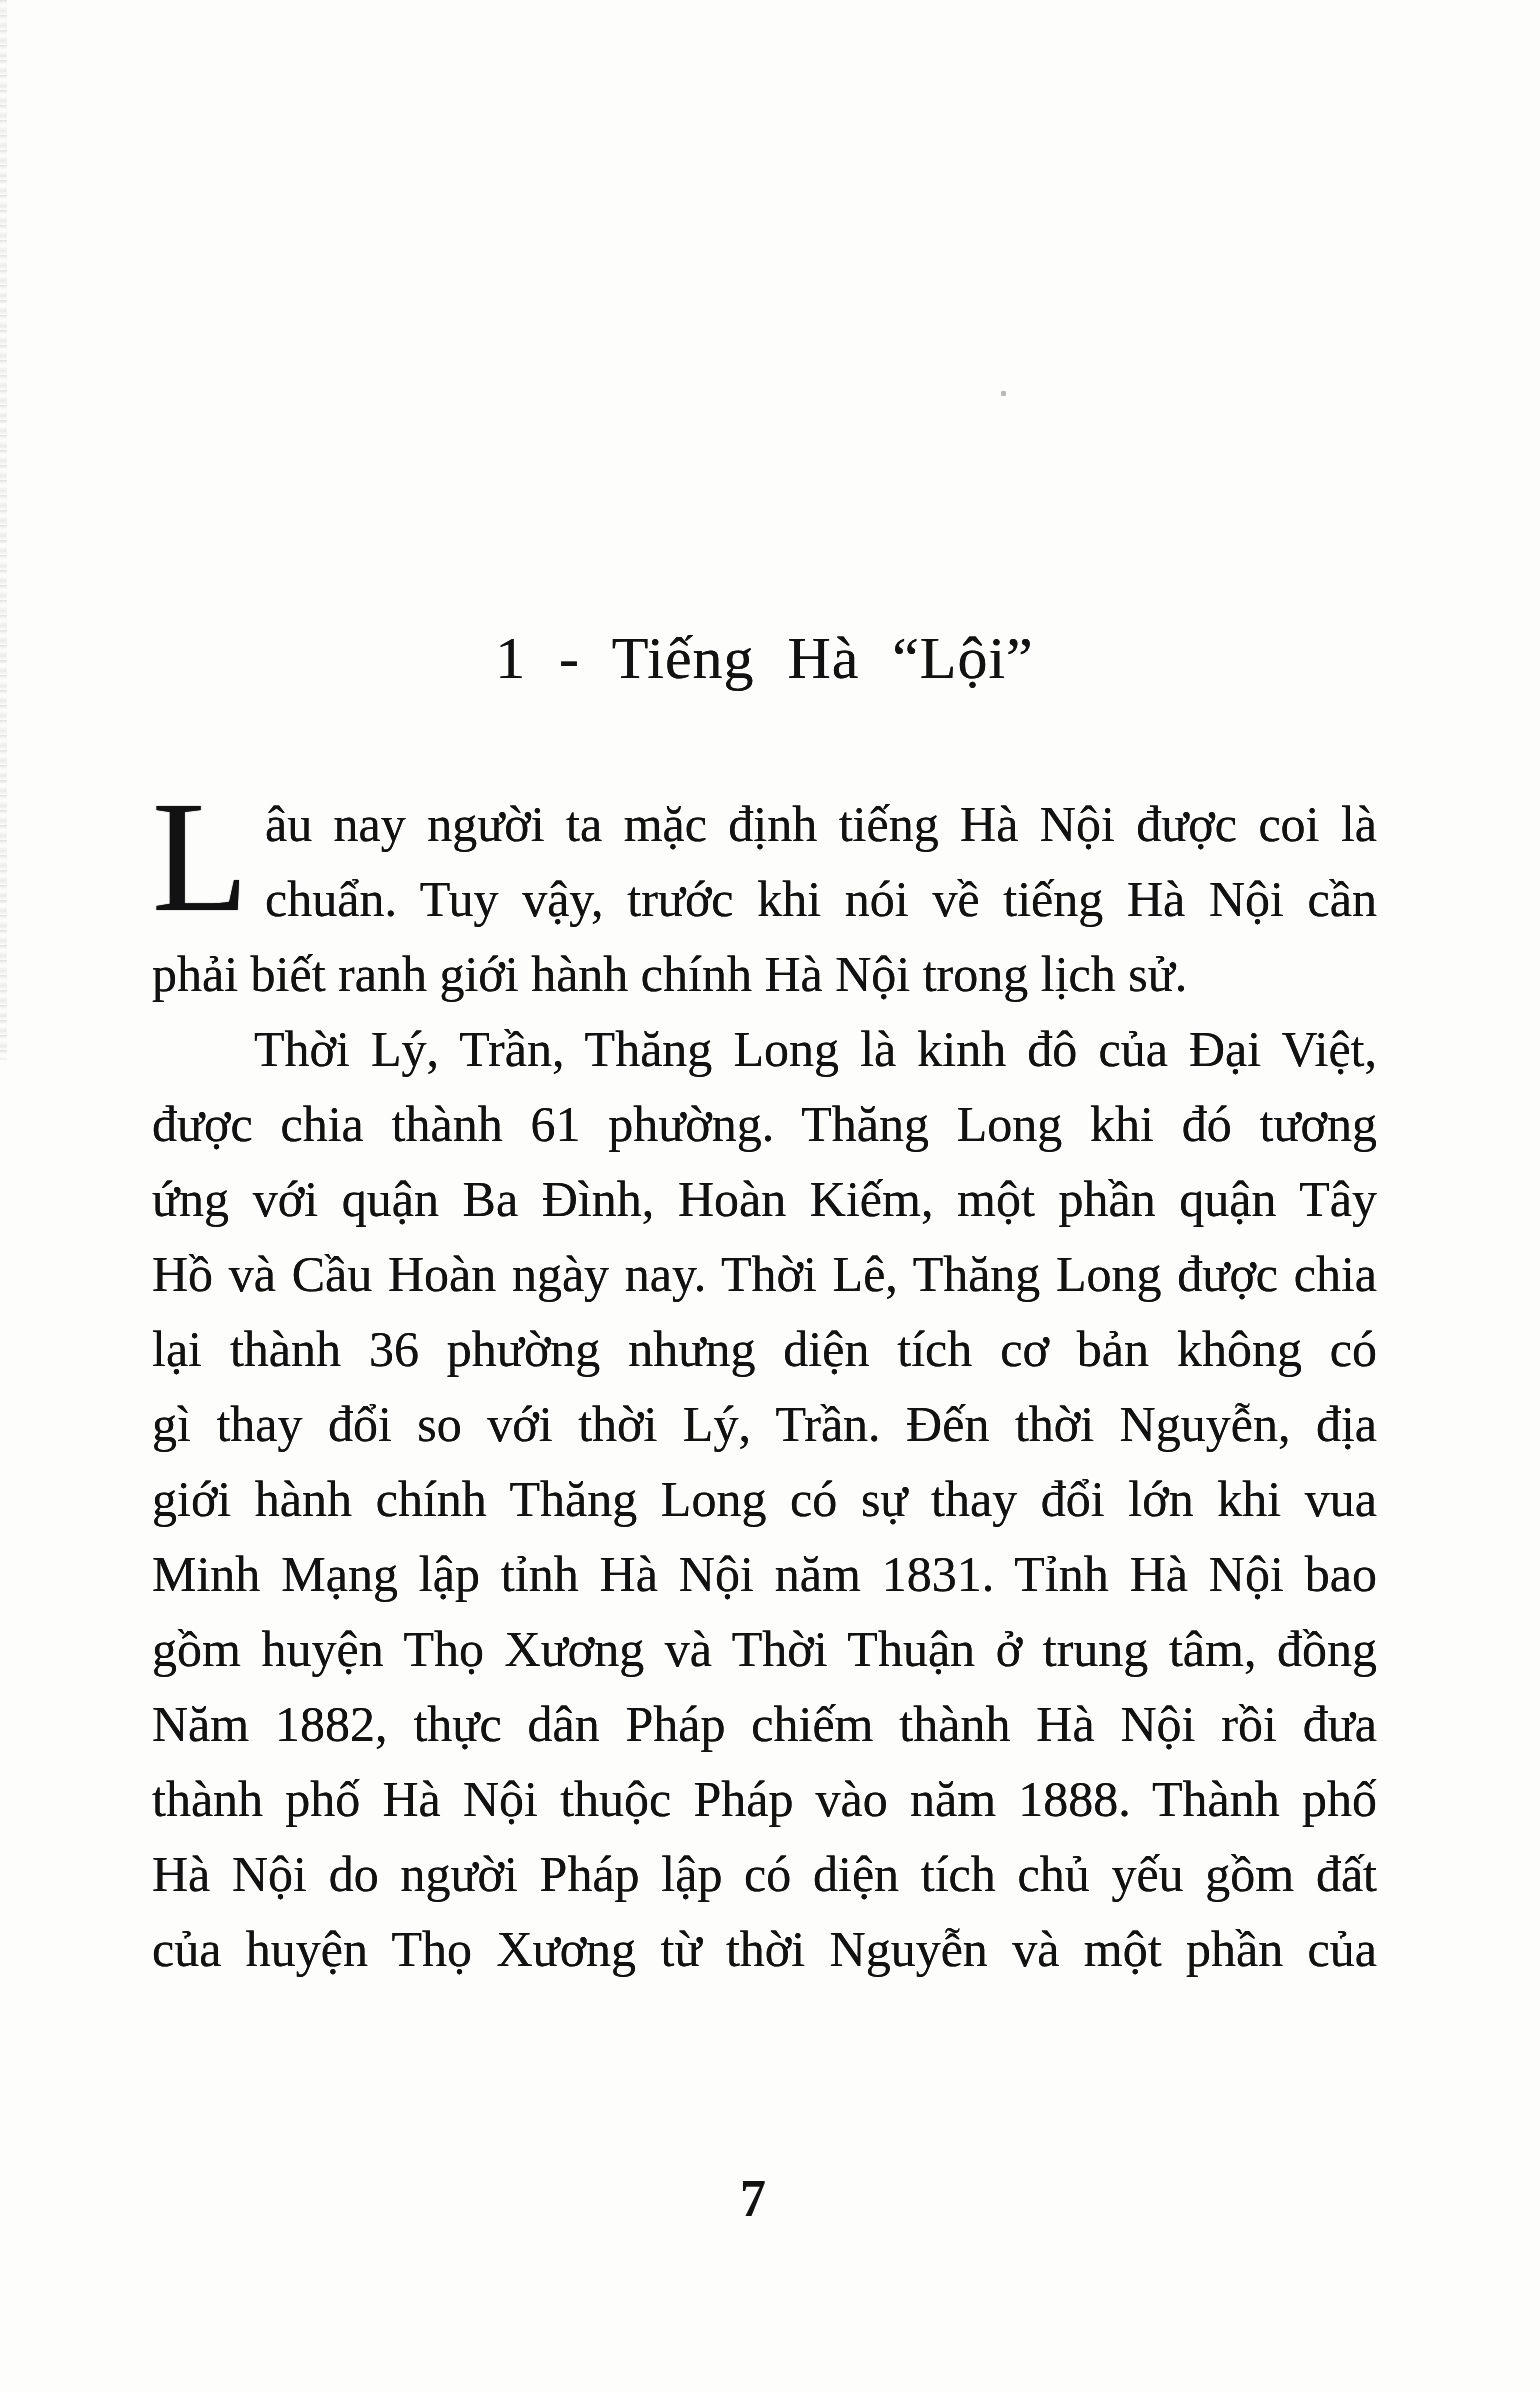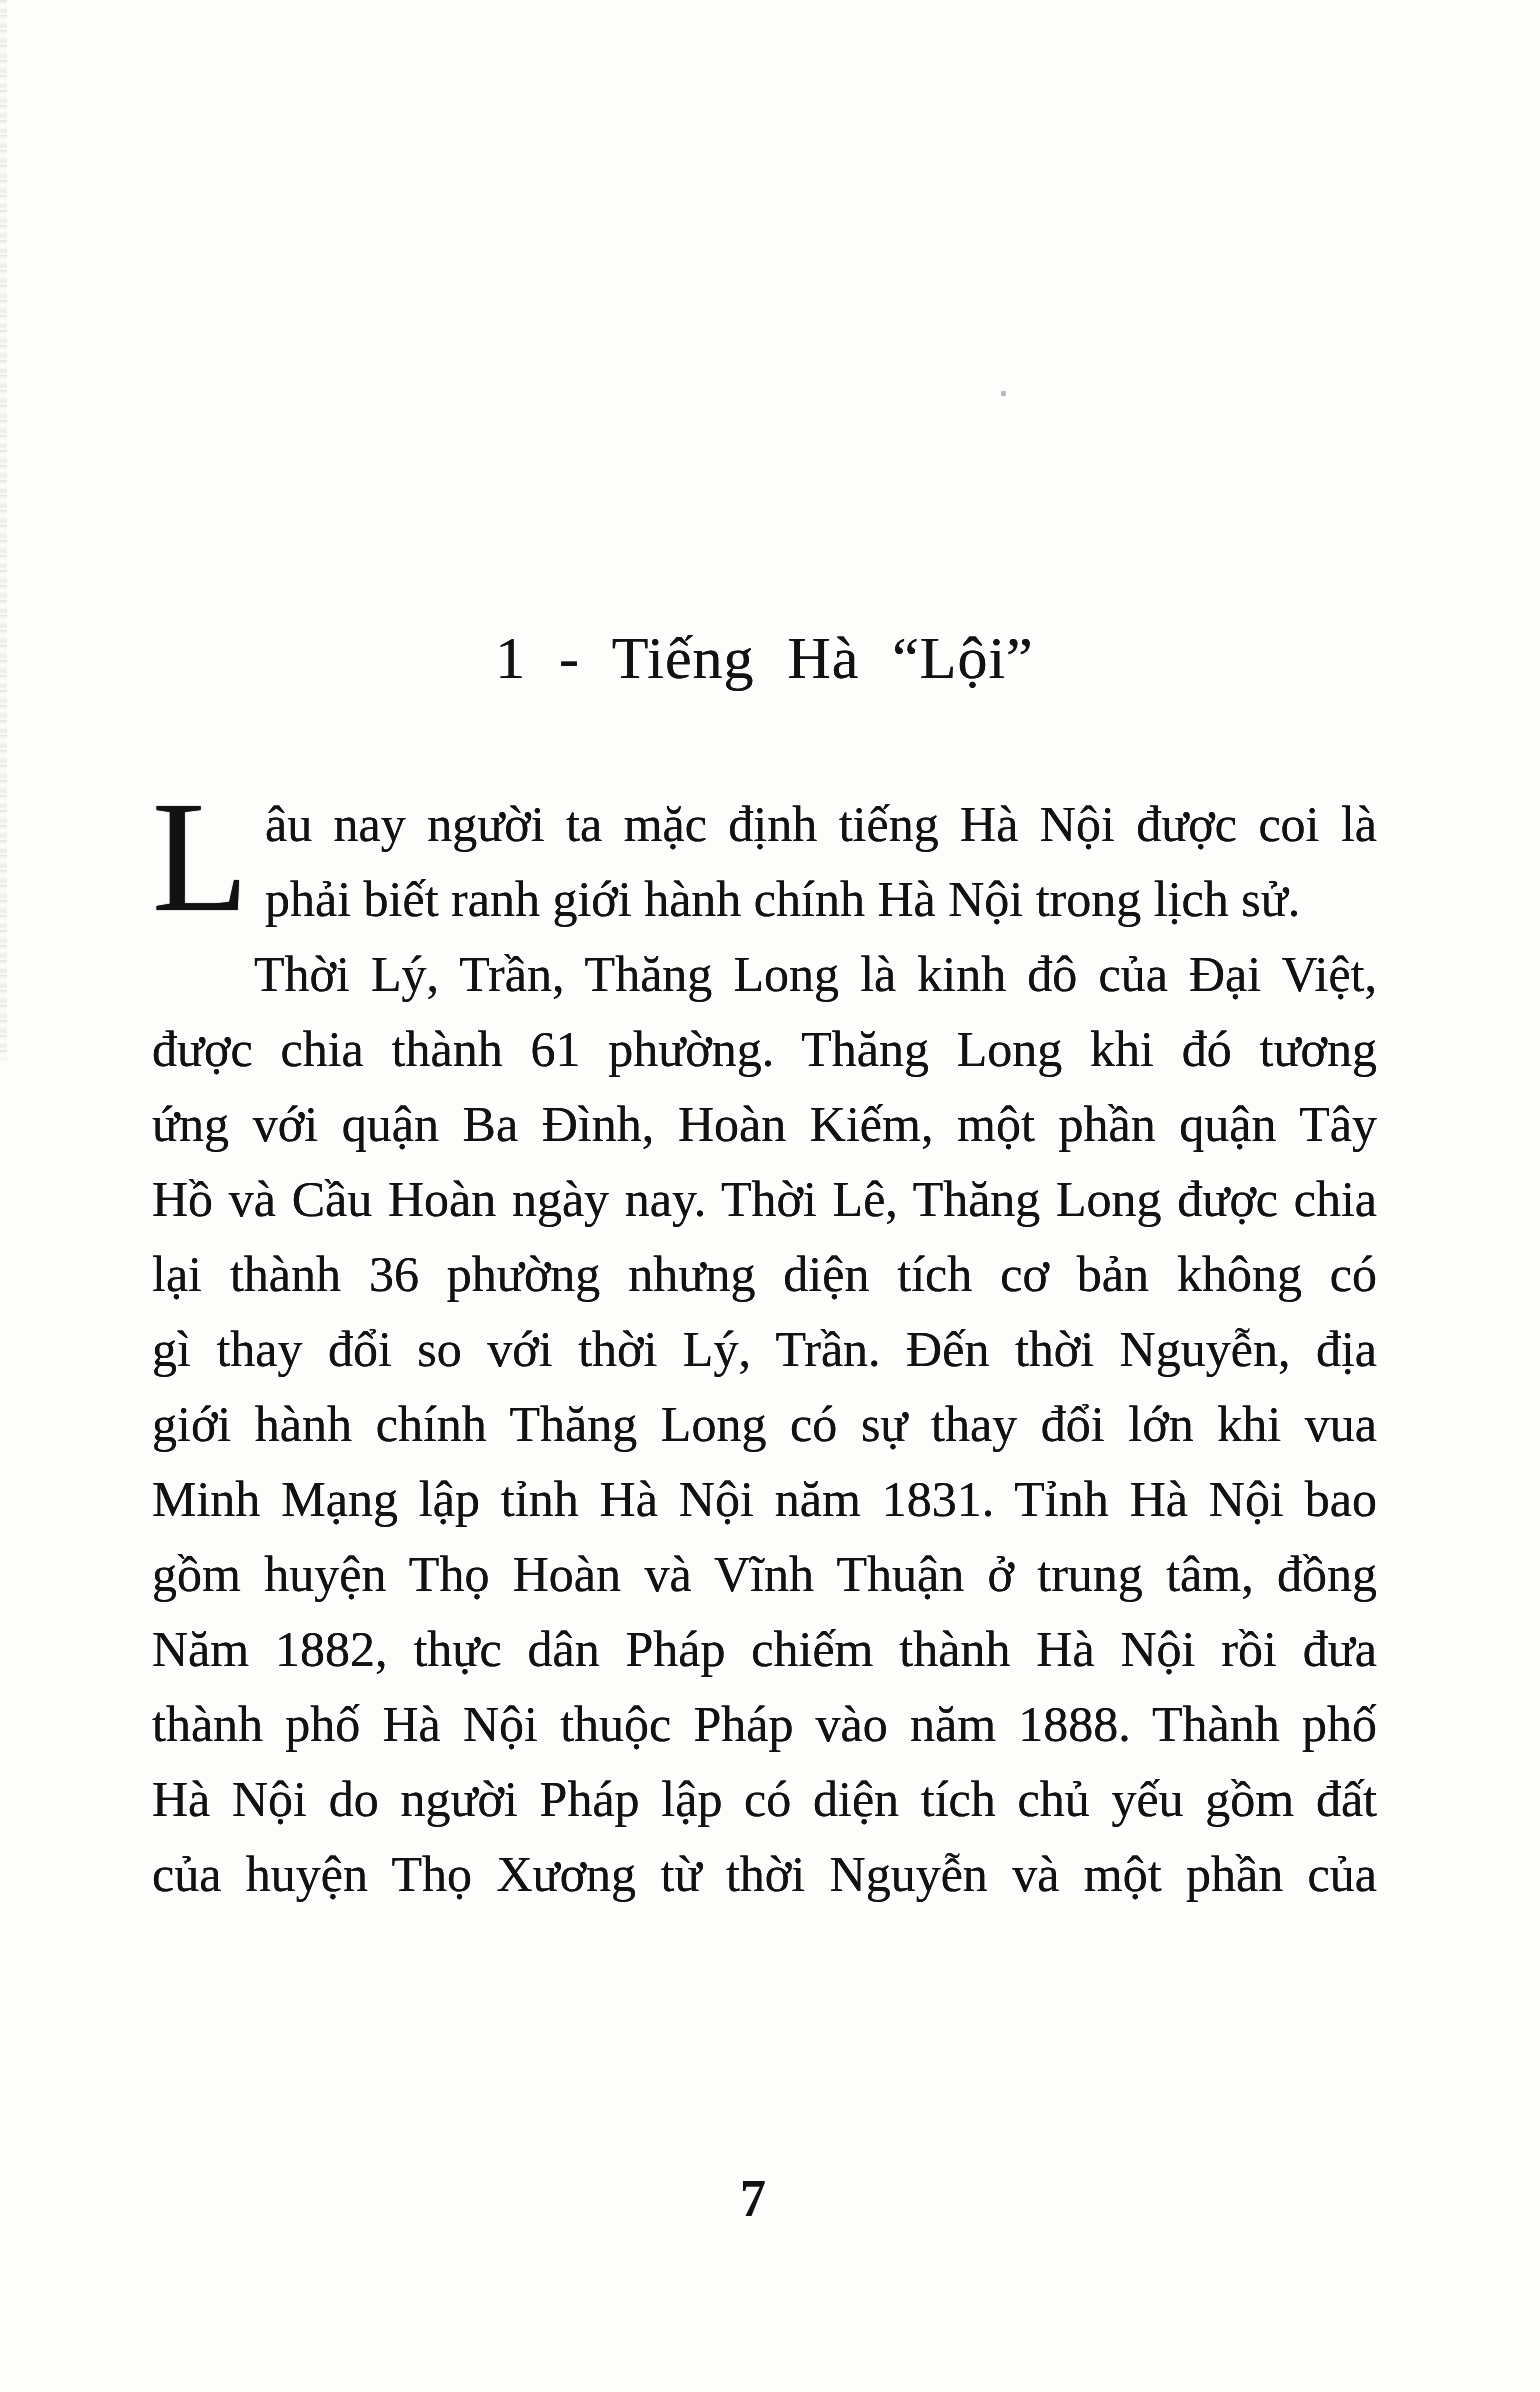--- a/index.html
+++ b/index.html
@@ -105,30 +105,31 @@
 
   <div class="scan-noise"></div>
   <div class="speck"></div>
 
   <div class="chapter-title">1 - Tiếng Hà “Lội”</div>
 
   <div class="body-block">
     <span class="dropcap">L</span>
 
     <div class="line jl">âu nay người ta mặc định tiếng Hà Nội được coi là</div>
+    <div class="line jl">chuẩn. Tuy vậy, trước khi nói về tiếng Hà Nội cần</div>
     <div class="line">phải biết ranh giới hành chính Hà Nội trong lịch sử.</div>
     <div class="line jl indent">Thời Lý, Trần, Thăng Long là kinh đô của Đại Việt,</div>
     <div class="line jl">được chia thành 61 phường. Thăng Long khi đó tương</div>
     <div class="line jl">ứng với quận Ba Đình, Hoàn Kiếm, một phần quận Tây</div>
     <div class="line jl">Hồ và Cầu Hoàn ngày nay. Thời Lê, Thăng Long được chia</div>
     <div class="line jl">lại thành 36 phường nhưng diện tích cơ bản không có</div>
     <div class="line jl">gì thay đổi so với thời Lý, Trần. Đến thời Nguyễn, địa</div>
     <div class="line jl">giới hành chính Thăng Long có sự thay đổi lớn khi vua</div>
     <div class="line jl">Minh Mạng lập tỉnh Hà Nội năm 1831. Tỉnh Hà Nội bao</div>
-    <div class="line jl">gồm huyện Thọ Hoàn và Vĩnh Thuận ở trung tâm, đồng</div>
+    <div class="line jl">gồm huyện Thọ Xương và Thời Thuận ở trung tâm, đồng</div>
     <div class="line jl">Năm 1882, thực dân Pháp chiếm thành Hà Nội rồi đưa</div>
     <div class="line jl">thành phố Hà Nội thuộc Pháp vào năm 1888. Thành phố</div>
     <div class="line jl">Hà Nội do người Pháp lập có diện tích chủ yếu gồm đất</div>
     <div class="line jl">của huyện Thọ Xương từ thời Nguyễn và một phần của</div>
   </div>
 
   <div class="page-number">7</div>
 
 </div>
 

